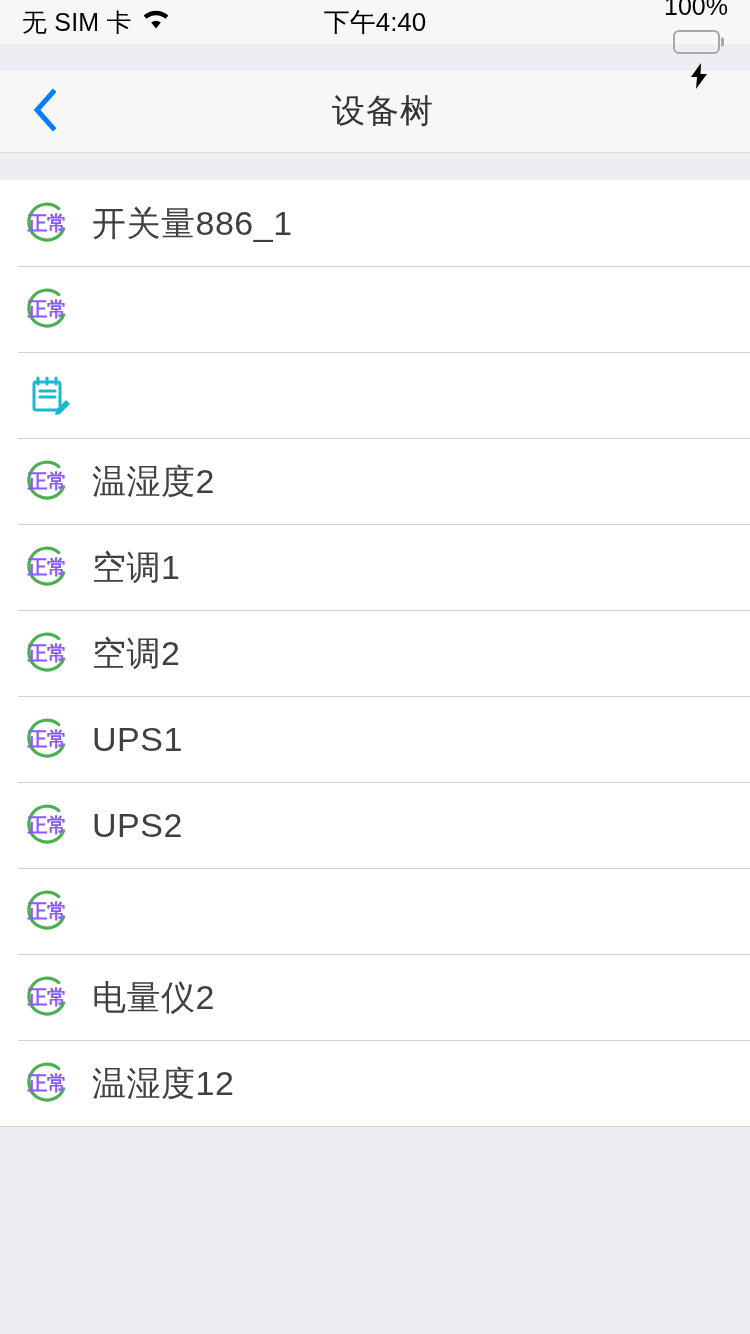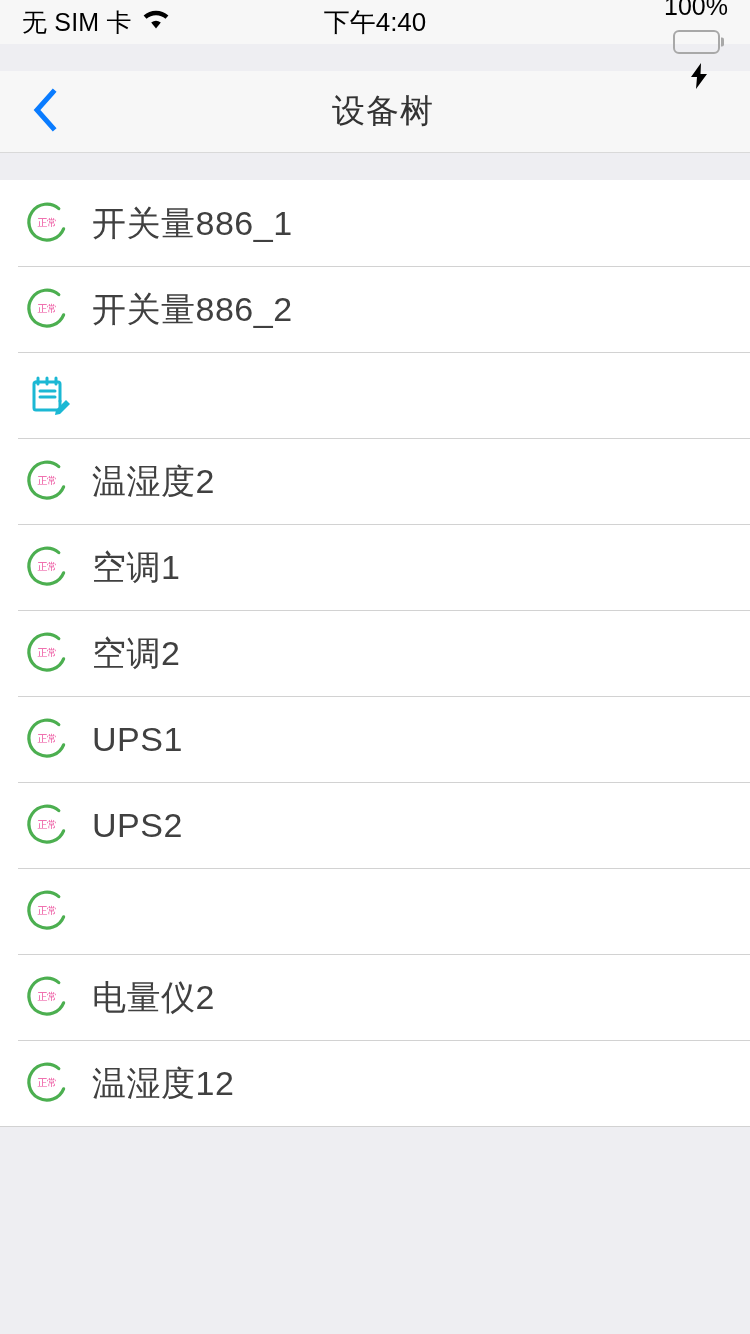--- a/index.html
+++ b/index.html
@@ -160,25 +160,26 @@
     width: 50px;
     height: 50px;
   }
   .status-ring svg { display: block; }
   .status-ring .ring-label {
     position: absolute;
     left: 0; right: 0; top: 0; bottom: 0;
     display: flex;
     align-items: center;
     justify-content: center;
-    font-size: 10px;
-    color: #ec4899;
+    font-size: 20px;
+    color: #8b5cf6;
     letter-spacing: -0.5px;
     line-height: 1;
     font-family: "DejaVu Sans", "Liberation Sans", sans-serif;
+    font-weight: bold;
   }
   .item-label {
     font-size: 34px;
     color: #404040;
     letter-spacing: 0.5px;
     line-height: 1;
   }
 
   .spacer { flex: 1 1 auto; background: #eeeef2; }
 </style>
@@ -246,21 +247,20 @@
 
     <div class="list-item">
       <span class="item-icon">
         <span class="status-ring">
           <svg width="50" height="50" viewBox="0 0 50 50">
             <path d="M36.8 10.6 A18 18 0 1 0 41.6 30.8" fill="none" stroke="#4caf50" stroke-width="3.2" stroke-linecap="round"></path>
           </svg>
           <span class="ring-label">正常</span>
         </span>
       </span>
-      <span class="item-label">开关量886_2</span>
     </div>
 
     <div class="list-item">
       <span class="item-icon">
         <svg width="50" height="50" viewBox="0 0 50 50">
           <path d="M14 12 h22 a2 2 0 0 1 2 2 v17" fill="none" stroke="#1bb8d4" stroke-width="3" stroke-linecap="round"></path>
           <path d="M38 31 v7 a2 2 0 0 1 -2 2 h-22 a2 2 0 0 1 -2 -2 v-24 a2 2 0 0 1 2 -2" fill="none" stroke="#1bb8d4" stroke-width="3" stroke-linecap="round"></path>
           <line x1="16" y1="8" x2="16" y2="14" stroke="#1bb8d4" stroke-width="3" stroke-linecap="round"></line>
           <line x1="25" y1="8" x2="25" y2="14" stroke="#1bb8d4" stroke-width="3" stroke-linecap="round"></line>
           <line x1="34" y1="8" x2="34" y2="14" stroke="#1bb8d4" stroke-width="3" stroke-linecap="round"></line>

